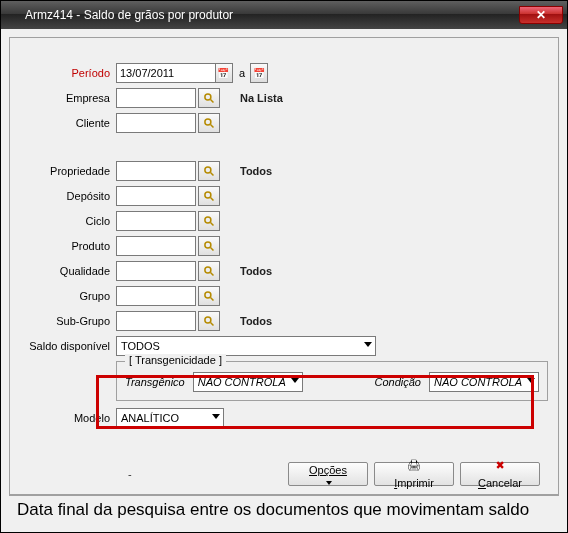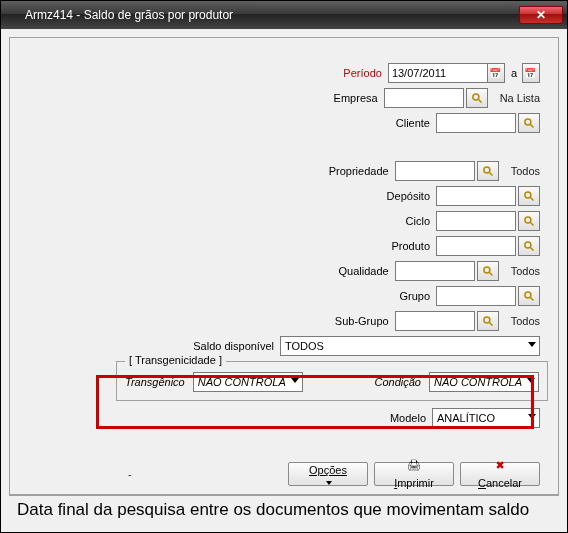--- a/index.html
+++ b/index.html
@@ -54,21 +54,20 @@
     border: 1px solid #a0a0a0;
     background: #f0f0f0;
     padding: 24px 18px 8px 18px;
     position: relative;
   }
   .row {
     display: flex;
     align-items: center;
     margin-bottom: 3px;
     height: 22px;
-    justify-content: flex-end;
   }
   .row.spacer { height: 20px; }
   .lbl {
     width: 88px;
     text-align: right;
     padding-right: 6px;
     color: #000;
   }
   .lbl.req { color: #c00000; }
   .txt {
@@ -93,22 +92,23 @@
   .lookup { width: 80px; }
   .lookbtn {
     width: 22px; height: 20px;
     border: 1px solid #7a7a7a;
     background: linear-gradient(#fafafa,#e0e0e0);
     display: inline-flex; align-items: center; justify-content: center;
     margin-left: 2px;
   }
   .lookbtn svg { width: 12px; height: 12px; }
   .desc {
-    margin-left: 12px;
+    margin-left: 20px;
     color: #202020;
+    font-weight: bold;
   }
   .combo {
     height: 20px;
     border: 1px solid #7a7a7a;
     background: #fff;
     display: inline-flex;
     align-items: center;
     padding-left: 4px;
     position: relative;
   }

